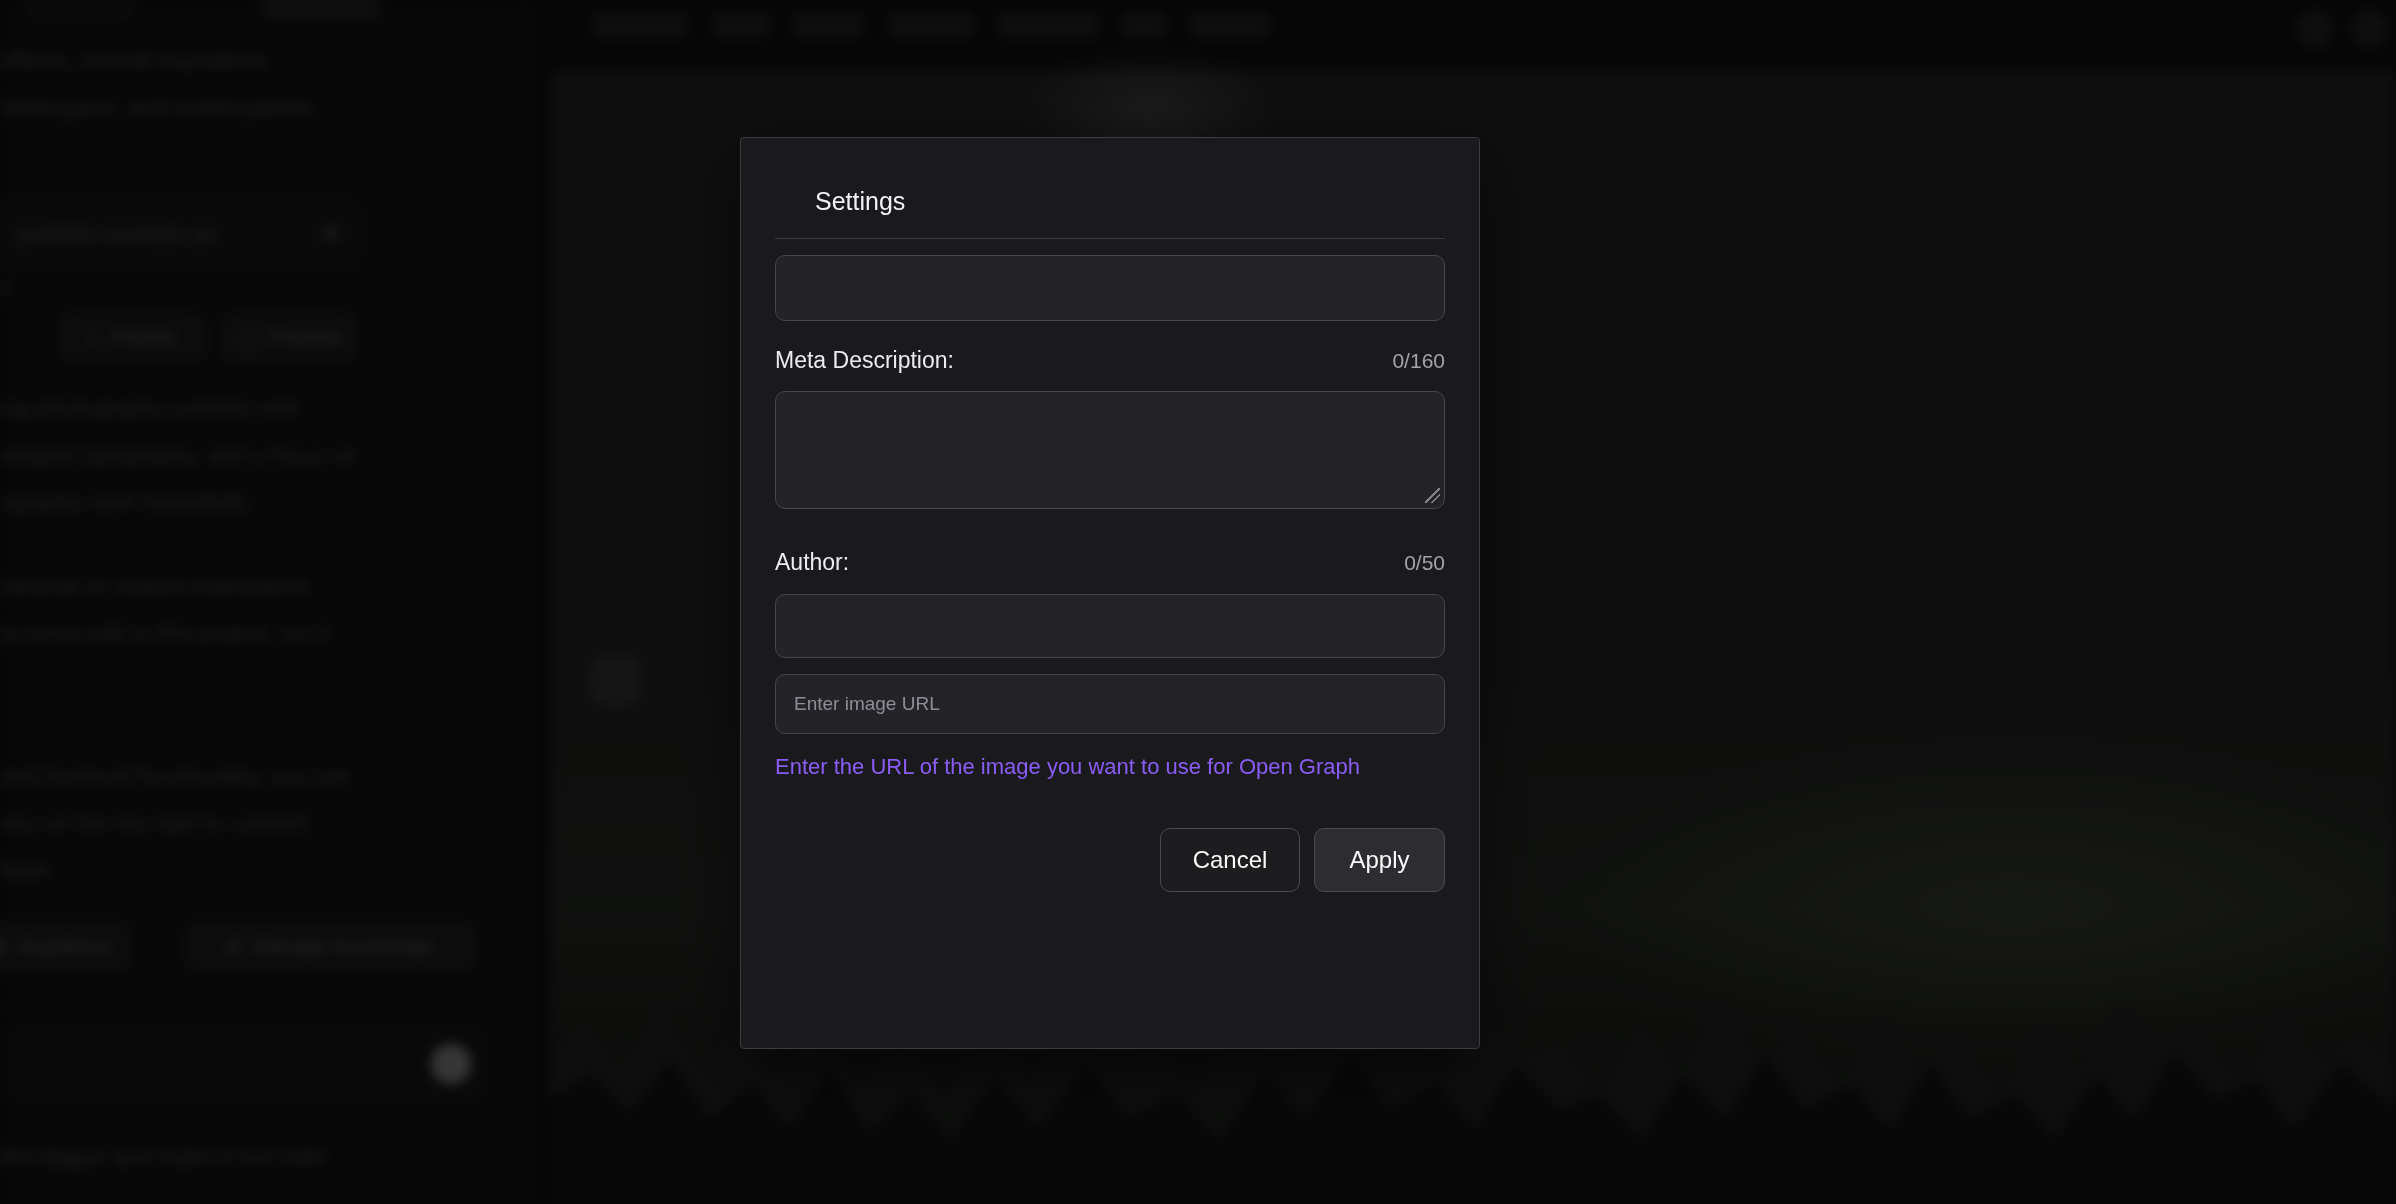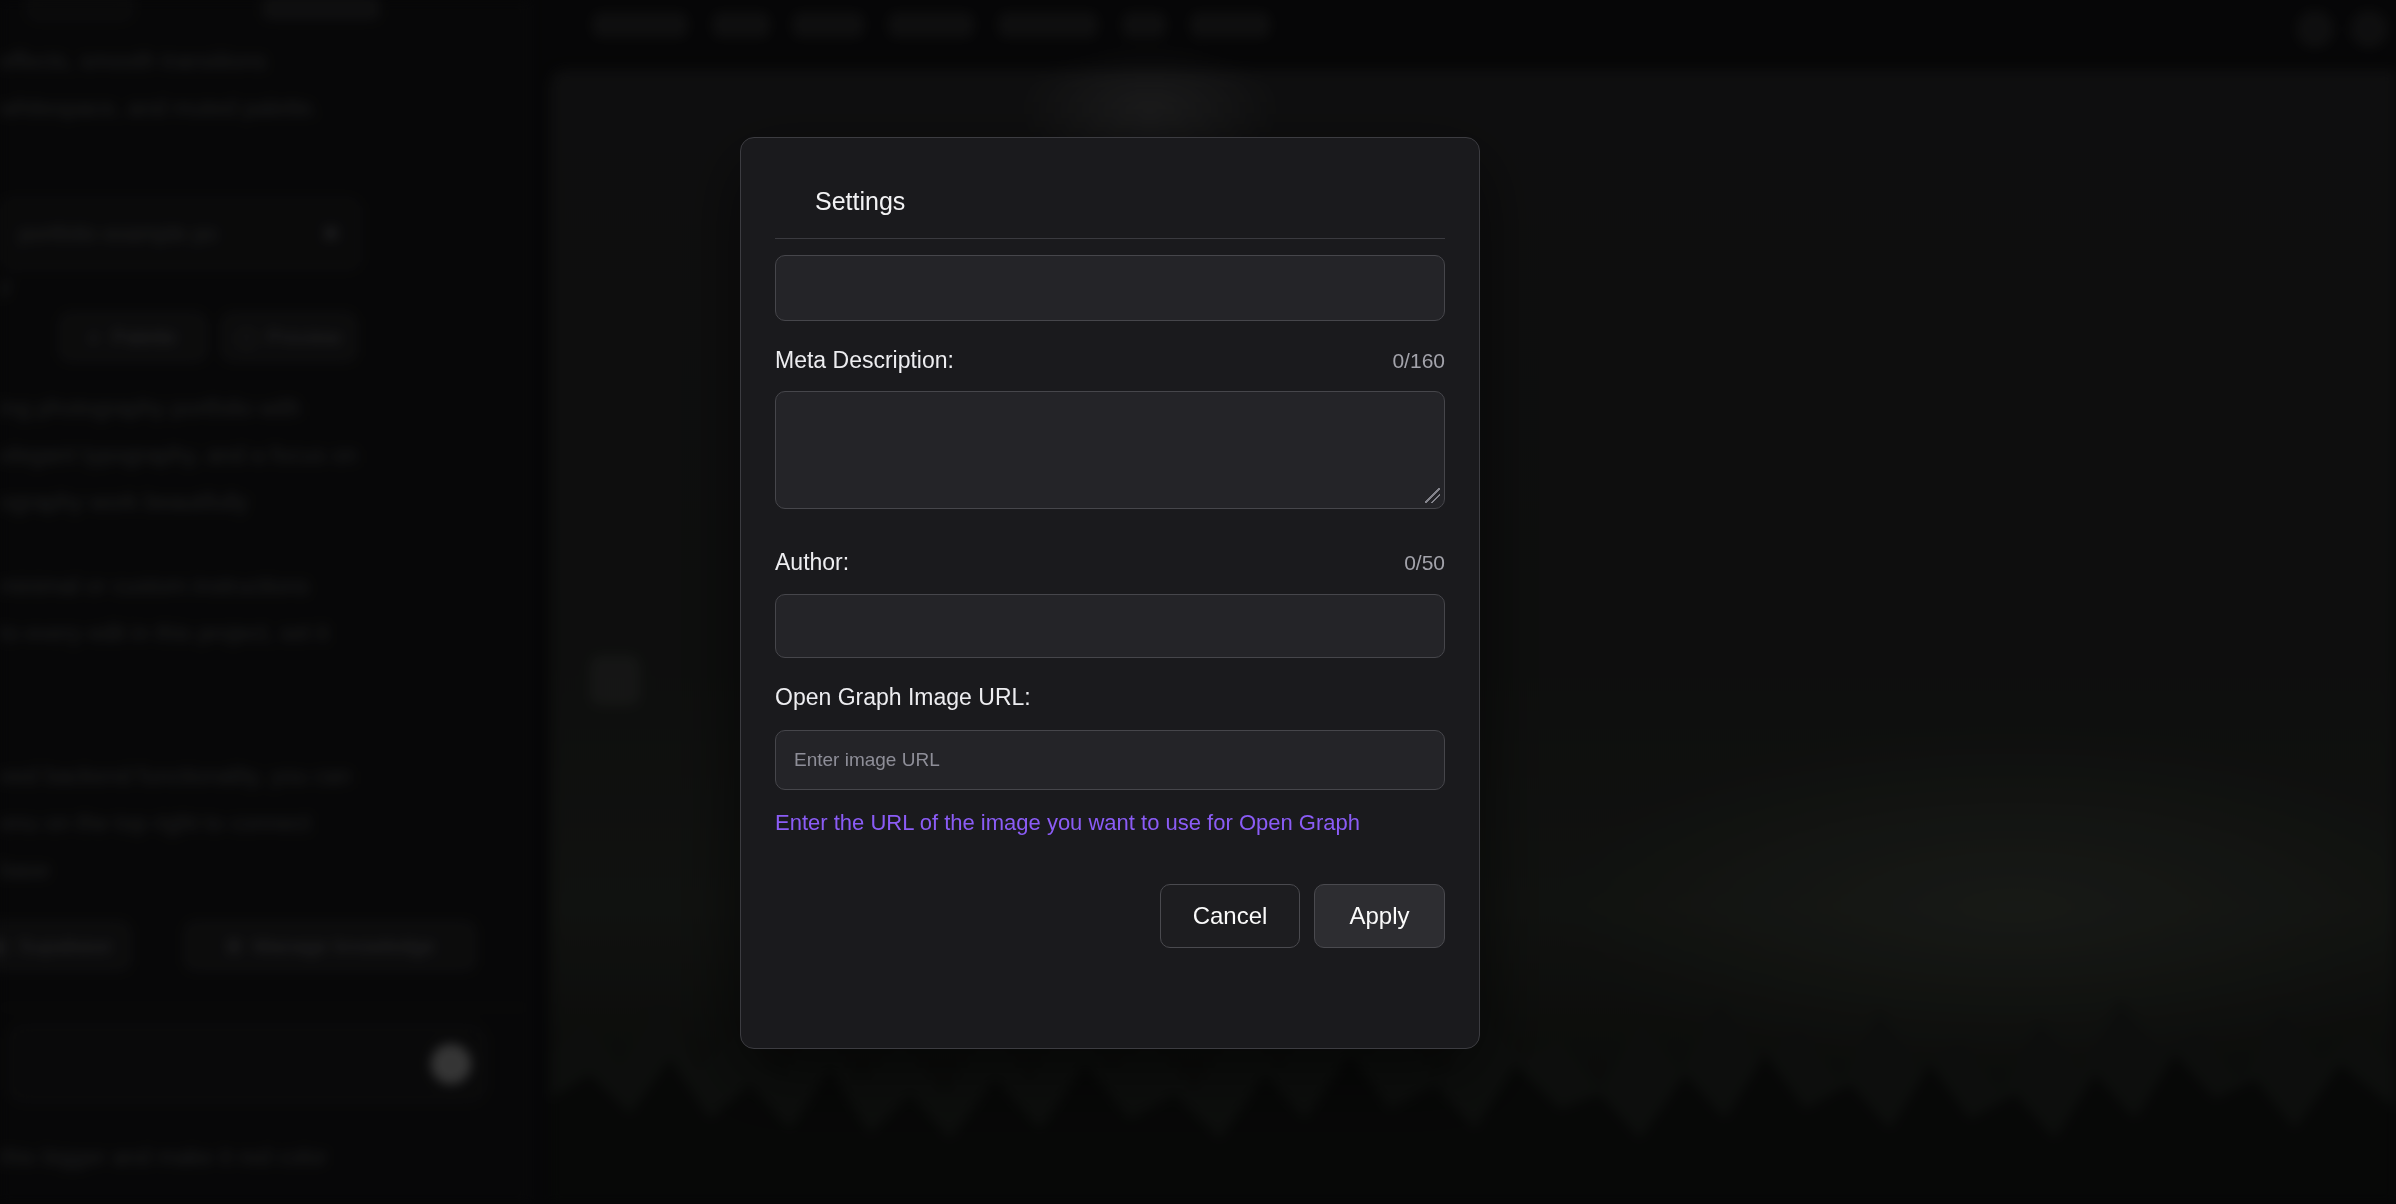--- a/index.html
+++ b/index.html
@@ -60,21 +60,21 @@
   }
   .preview-square{
     position:absolute;left:40px;top:585px;width:50px;height:50px;border-radius:10px;
     background:rgba(255,255,255,0.045);
   }
   .forest{position:absolute;left:0;bottom:0;width:100%;height:340px;}
   
   .scrim{position:absolute;inset:0;background:rgba(0,0,0,0.32);}
   .modal{
     position:absolute;left:740px;top:137px;width:740px;height:912px;
-    background:#1a1a1d;border:1px solid #3c3c41;border-radius:14px;
+    background:#1a1a1d;border:1px solid #3c3c41;border-radius:4px;
     box-shadow:0 24px 70px rgba(0,0,0,0.55);
     padding:48px 34px 36px 34px;color:#ededf0;
   }
   .modal-title{font-size:25px;font-weight:400;color:#f2f2f4;margin-left:40px;line-height:30px;}
   .modal-divider{height:1px;background:#3a3a3f;margin-top:22px;}
   .field-row{display:flex;justify-content:space-between;align-items:baseline;height:28px;}
   .field-label{font-size:23px;color:#ededf0;}
   .field-counter{font-size:21px;color:#a3a3ab;}
   .row-1{margin-top:38px;}
   .row-2{margin-top:26px;}
@@ -209,23 +209,20 @@
       <textarea class="t-area" style=""></textarea>
       <div class="resize-handle"></div>
     </div>
 
     <div class="field-row row-3">
       <span class="field-label">Author:</span>
       <span class="field-counter">0/50</span>
     </div>
     <input class="t-input input-author" type="text" value="" style="">
 
-    <div class="field-row row-4">
-      <span class="field-label">Open Graph Image URL:</span>
-    </div>
     <input class="t-input input-og" type="text" placeholder="Enter image URL" style="">
 
     <div class="helper-text">Enter the URL of the image you want to use for Open Graph</div>
 
     <div class="modal-actions">
       <div class="btn btn-cancel">Cancel</div>
       <div class="btn btn-apply">Apply</div>
     </div>
   </div>
 

